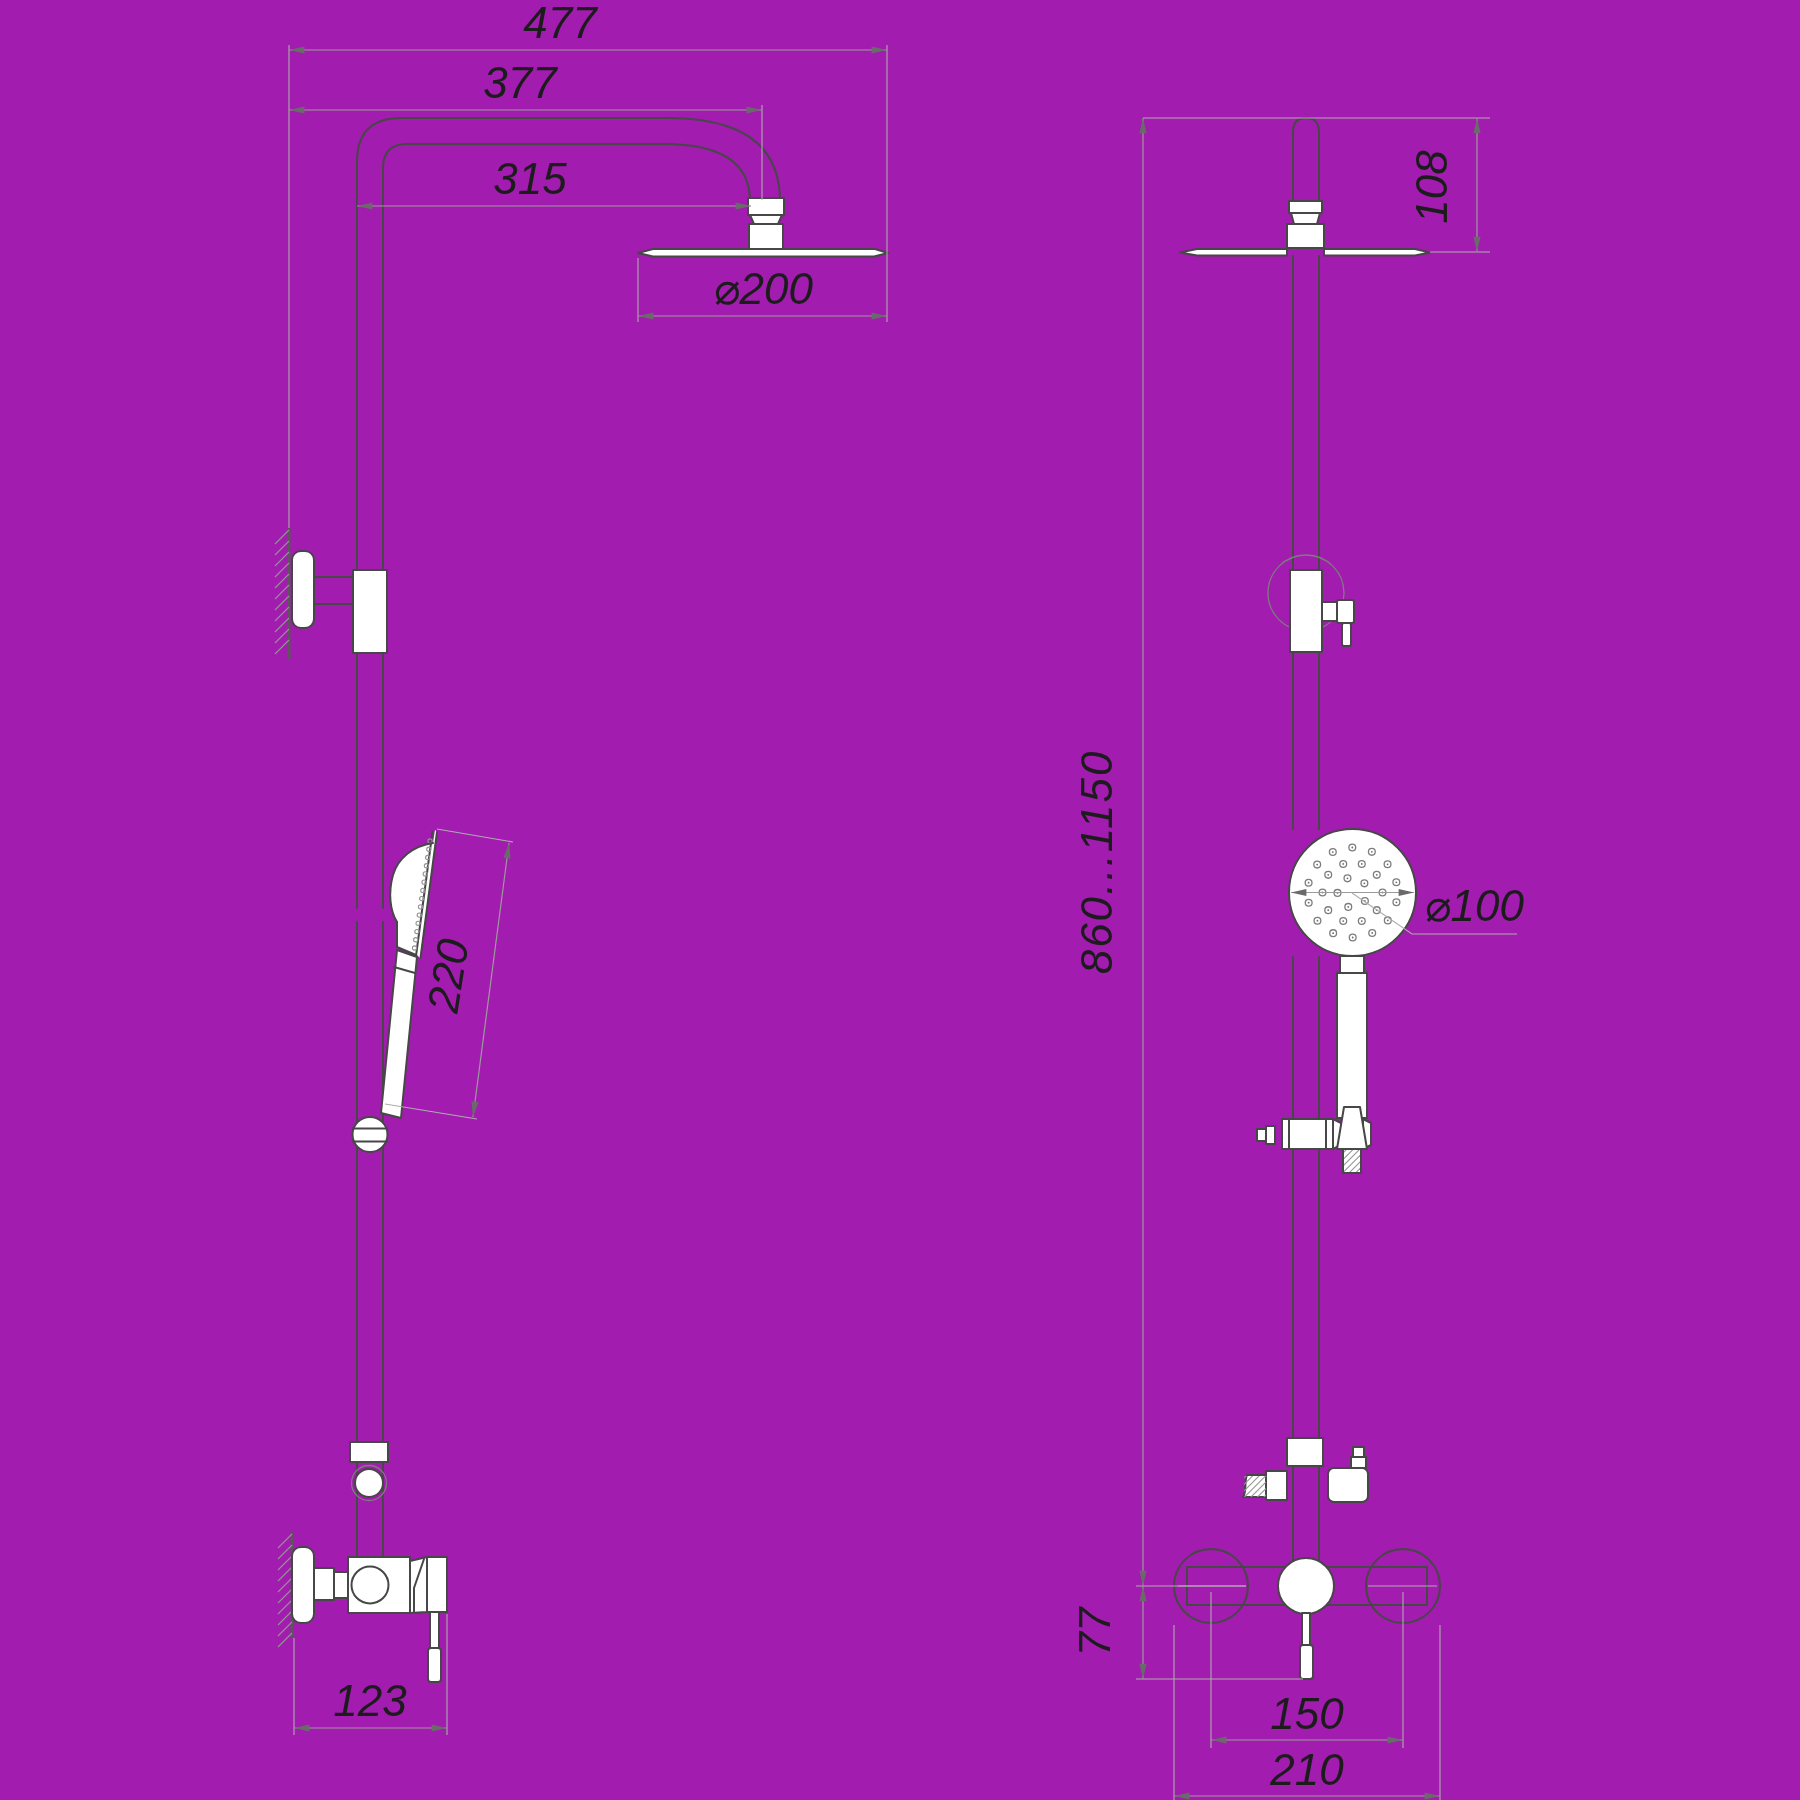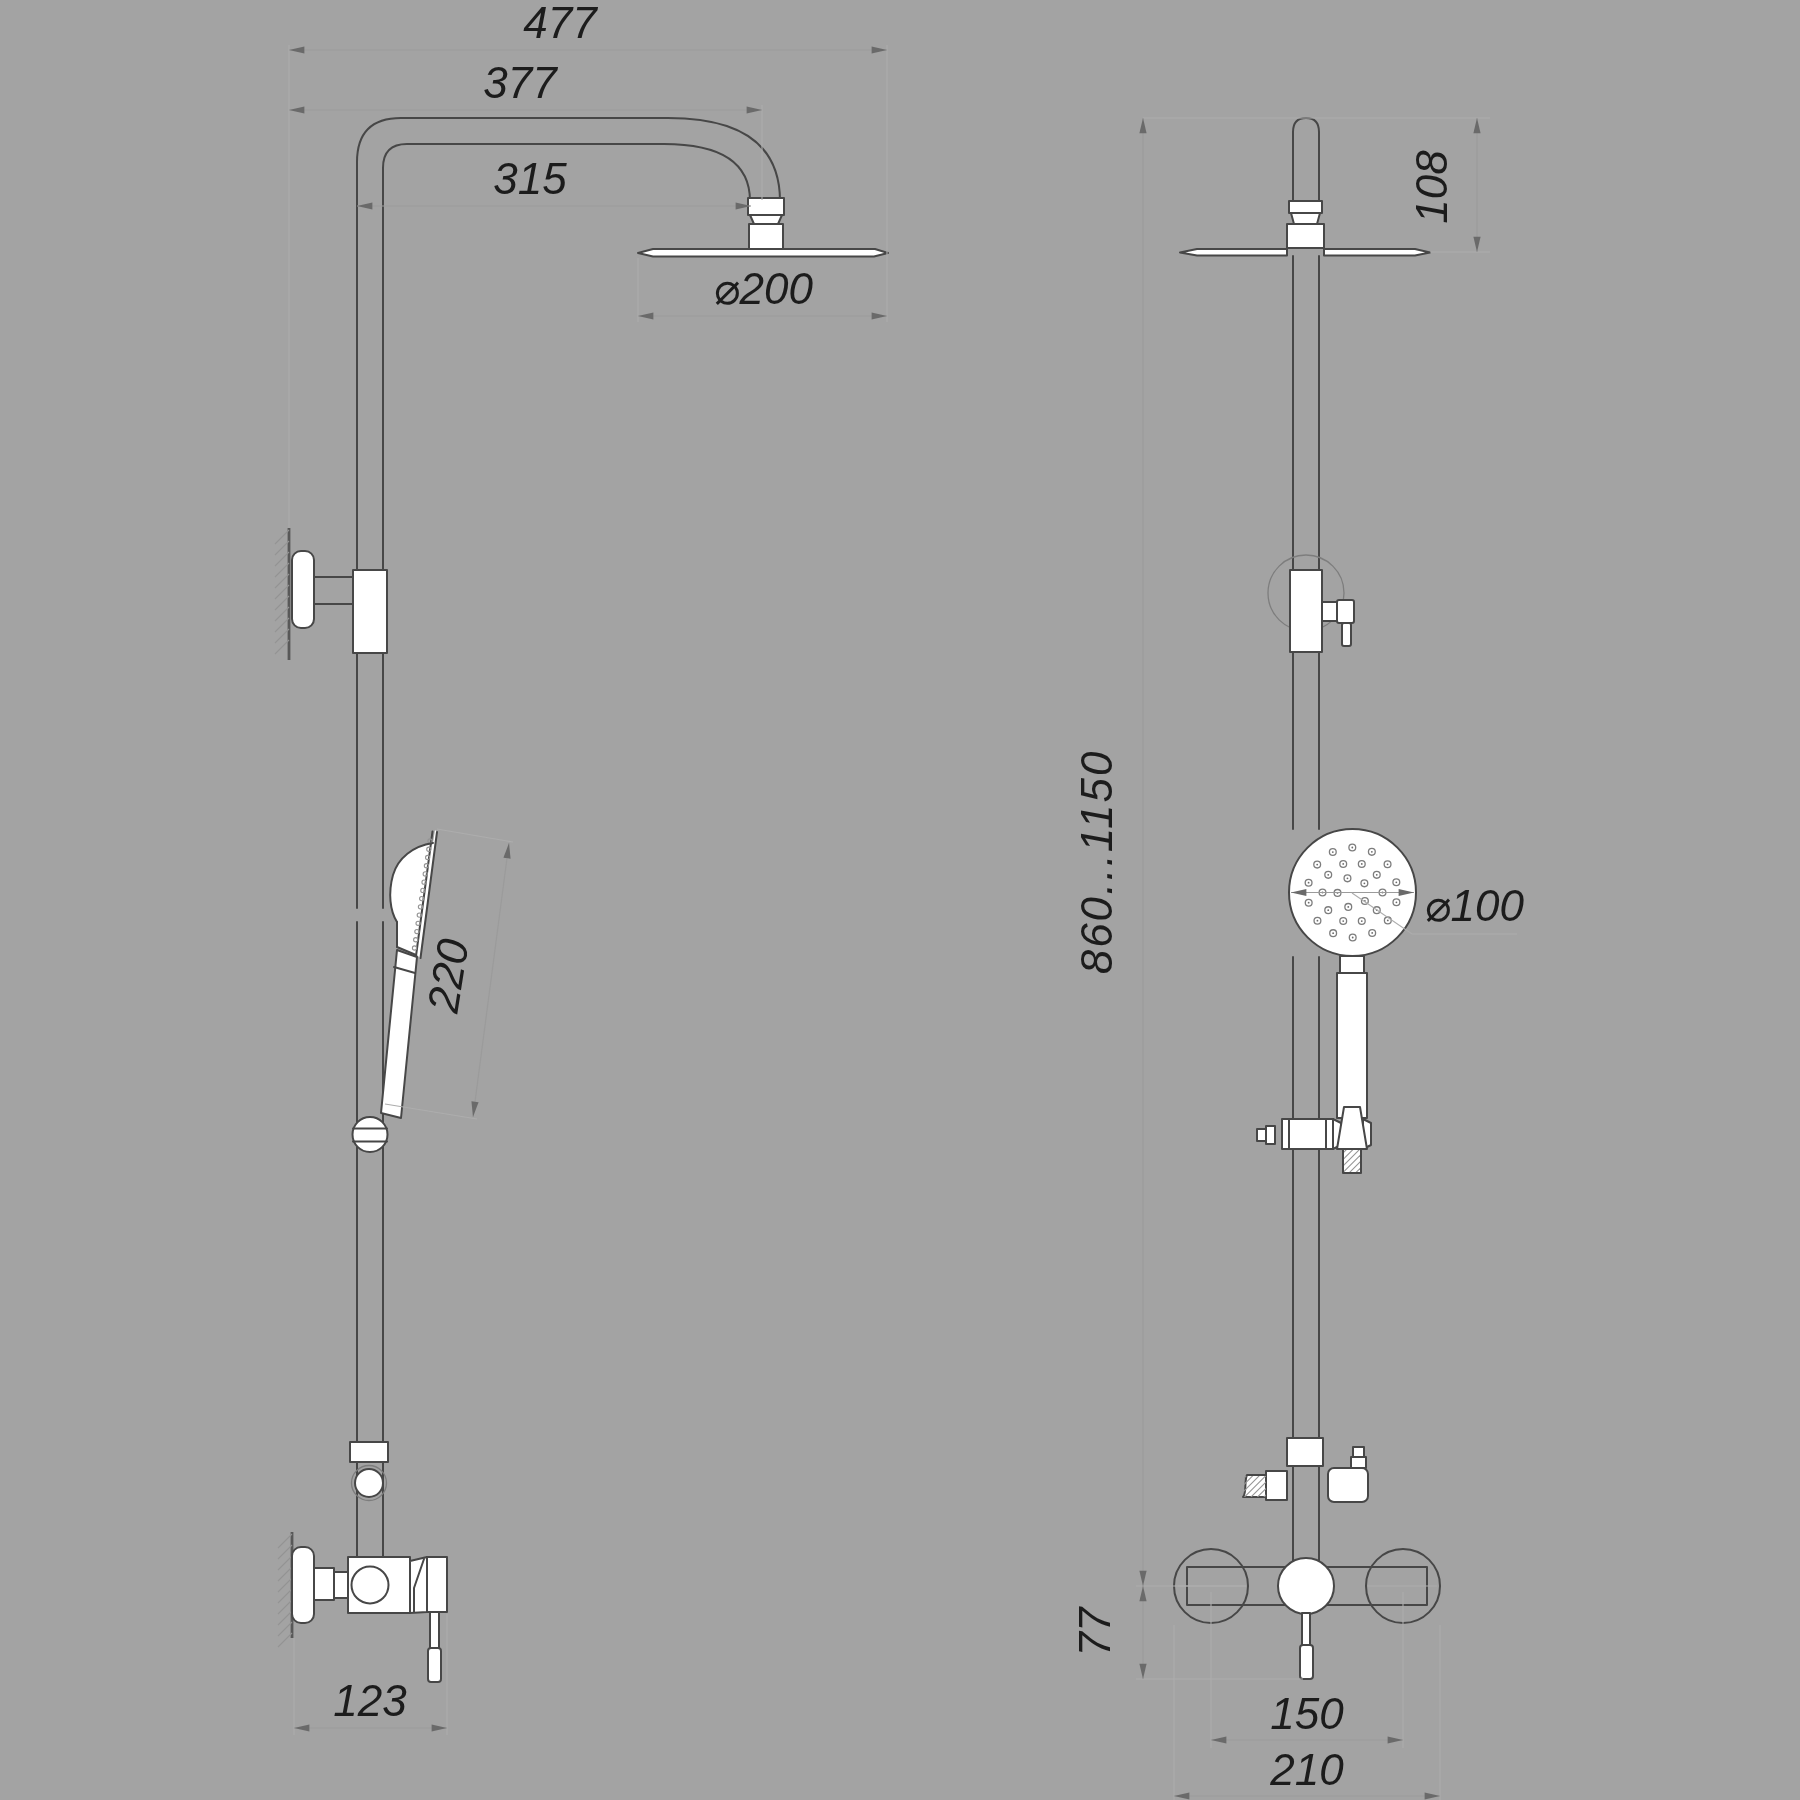--- a/index.html
+++ b/index.html
@@ -1,16 +1,16 @@
 <!DOCTYPE html>
 <html><head>
 <meta charset="utf-8">
 <style>
   html,body{margin:0;padding:0;background:#fff;}
-  .stage{width:1800px;height:1800px;position:relative;background:#a3a3a3;}
+  .stage{width:1800px;height:1800px;position:relative;background:#a21caf;}
   svg{display:block;}
   .g   {stroke:#474747;stroke-width:2;fill:none;stroke-linejoin:round;stroke-linecap:round;}
   .gw  {stroke:#474747;stroke-width:2;fill:#ffffff;stroke-linejoin:round;}
   .gfill{fill:#ffffff;stroke:none;}
   .thin{stroke:#7d7d7d;stroke-width:1.3;fill:none;}
   .wall{stroke:#585858;stroke-width:2.8;fill:none;}
   .dim {stroke:#9b9b9b;stroke-width:1.2;fill:none;marker-start:url(#arw);marker-end:url(#arw);}
   .ext {stroke:#adadad;stroke-width:1.1;fill:none;}
   .hatch{stroke:#949494;stroke-width:1.1;fill:none;}
   .dimtext{font:italic 44px "Liberation Sans","DejaVu Sans",sans-serif;fill:#1c1c1c;}

